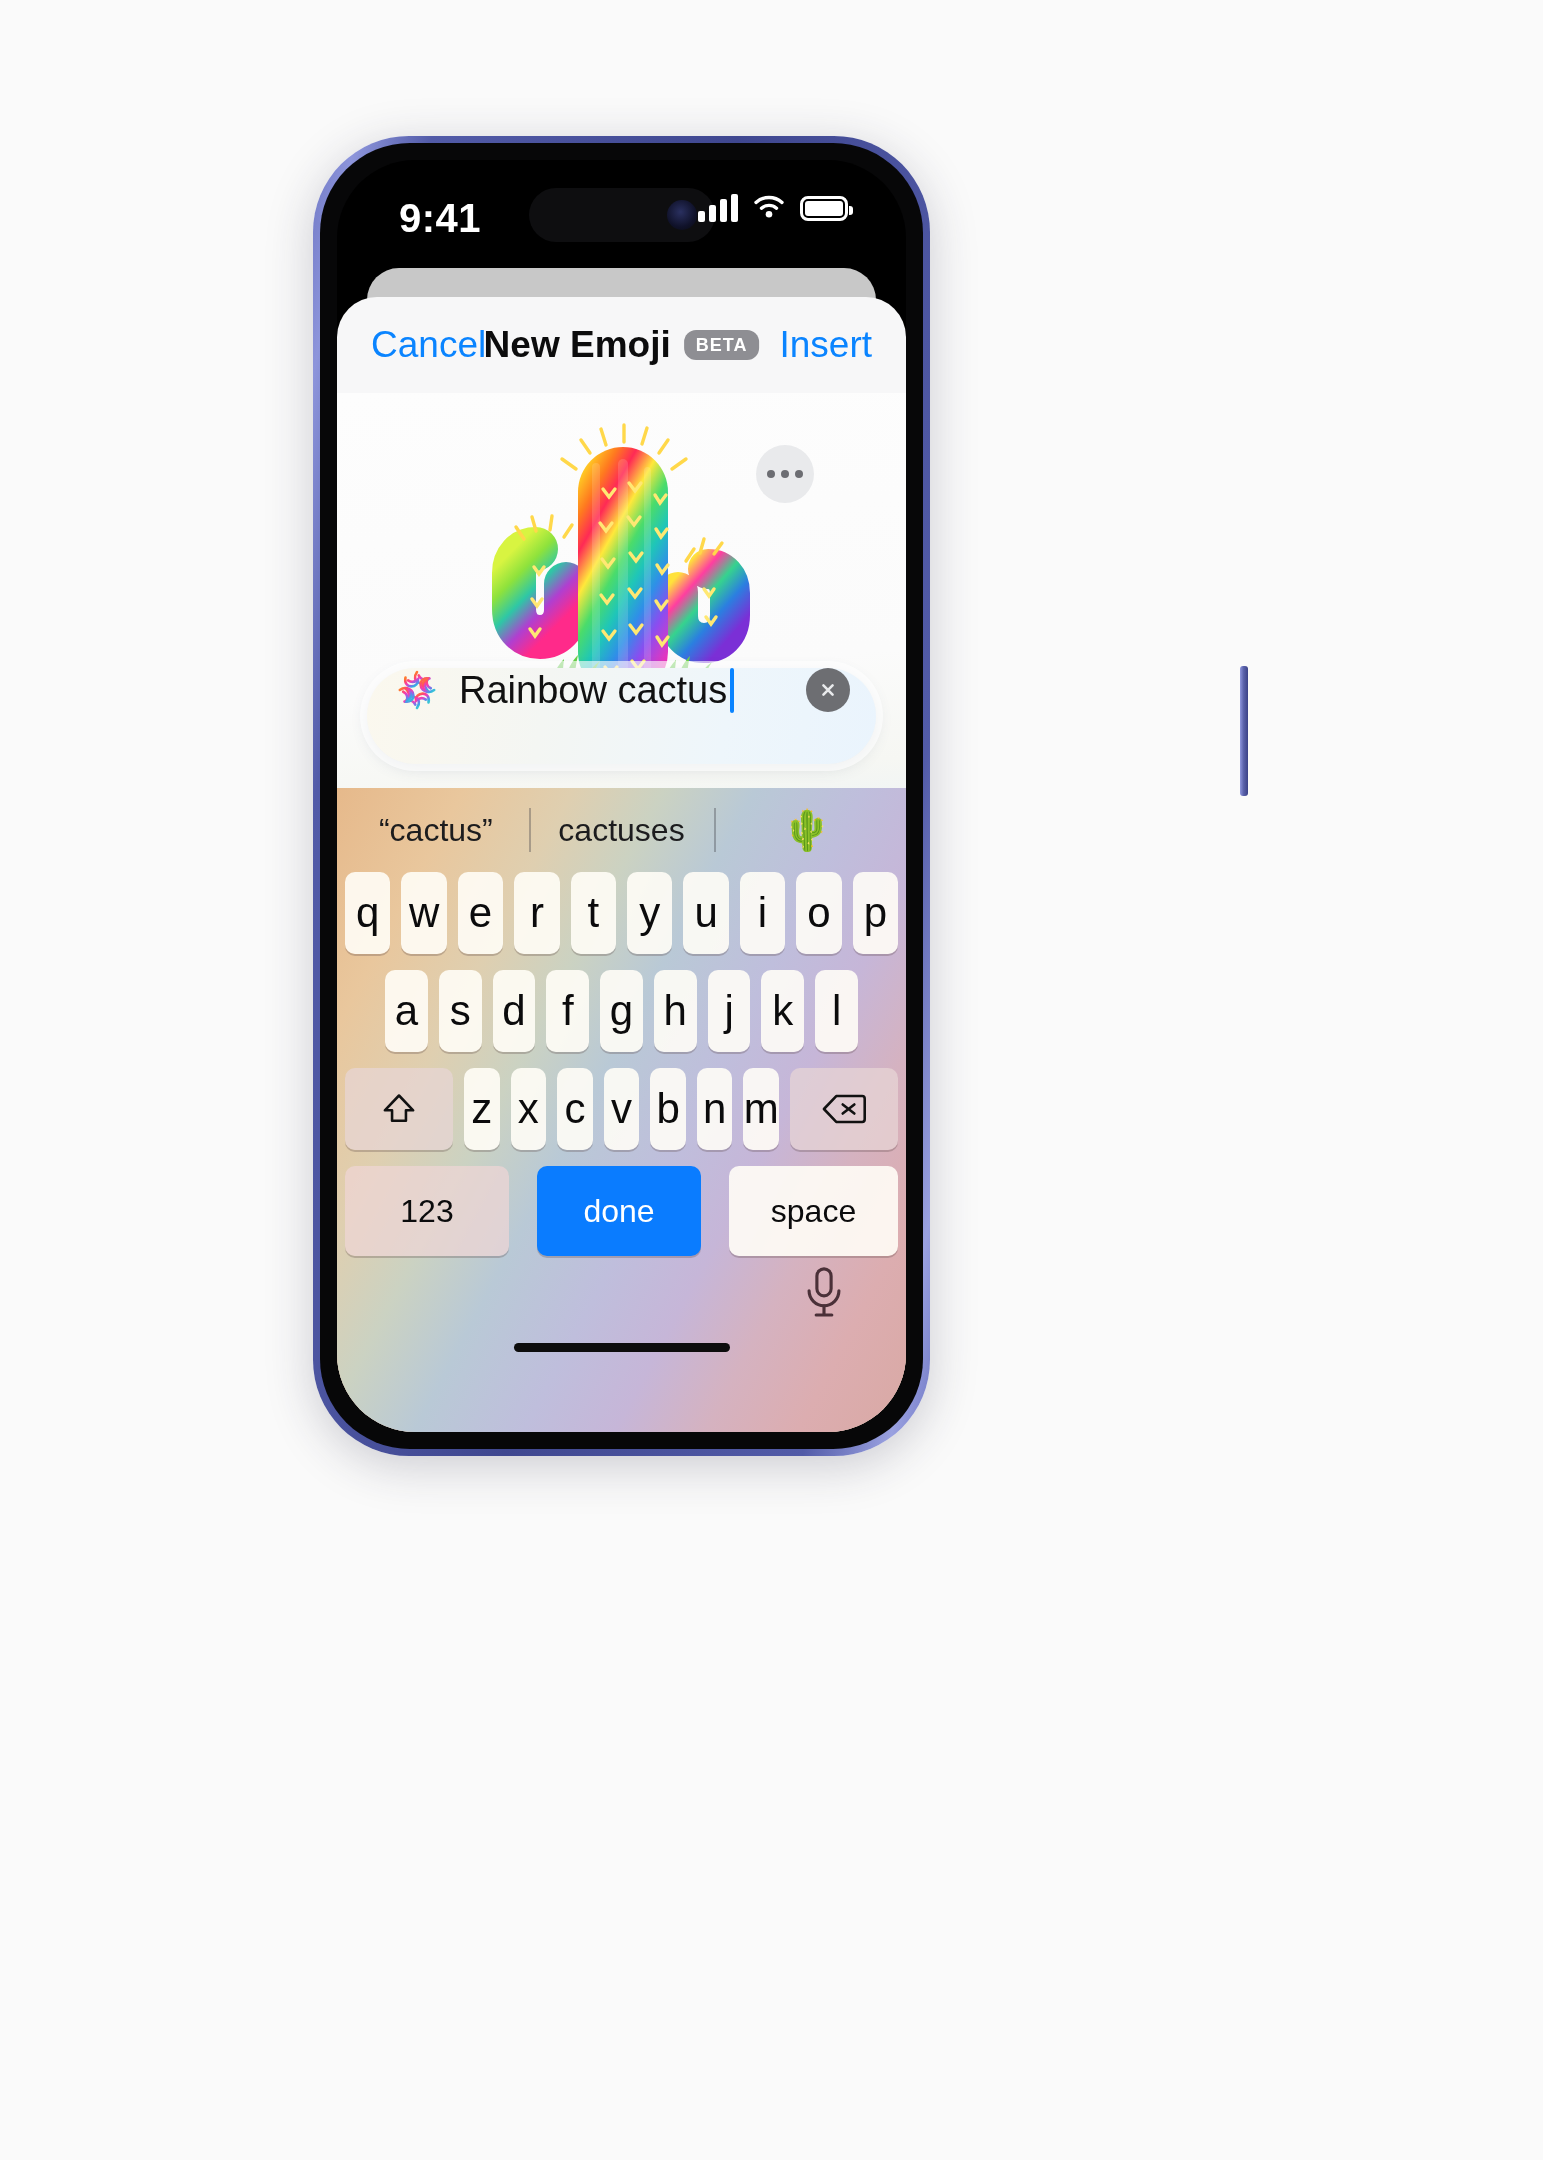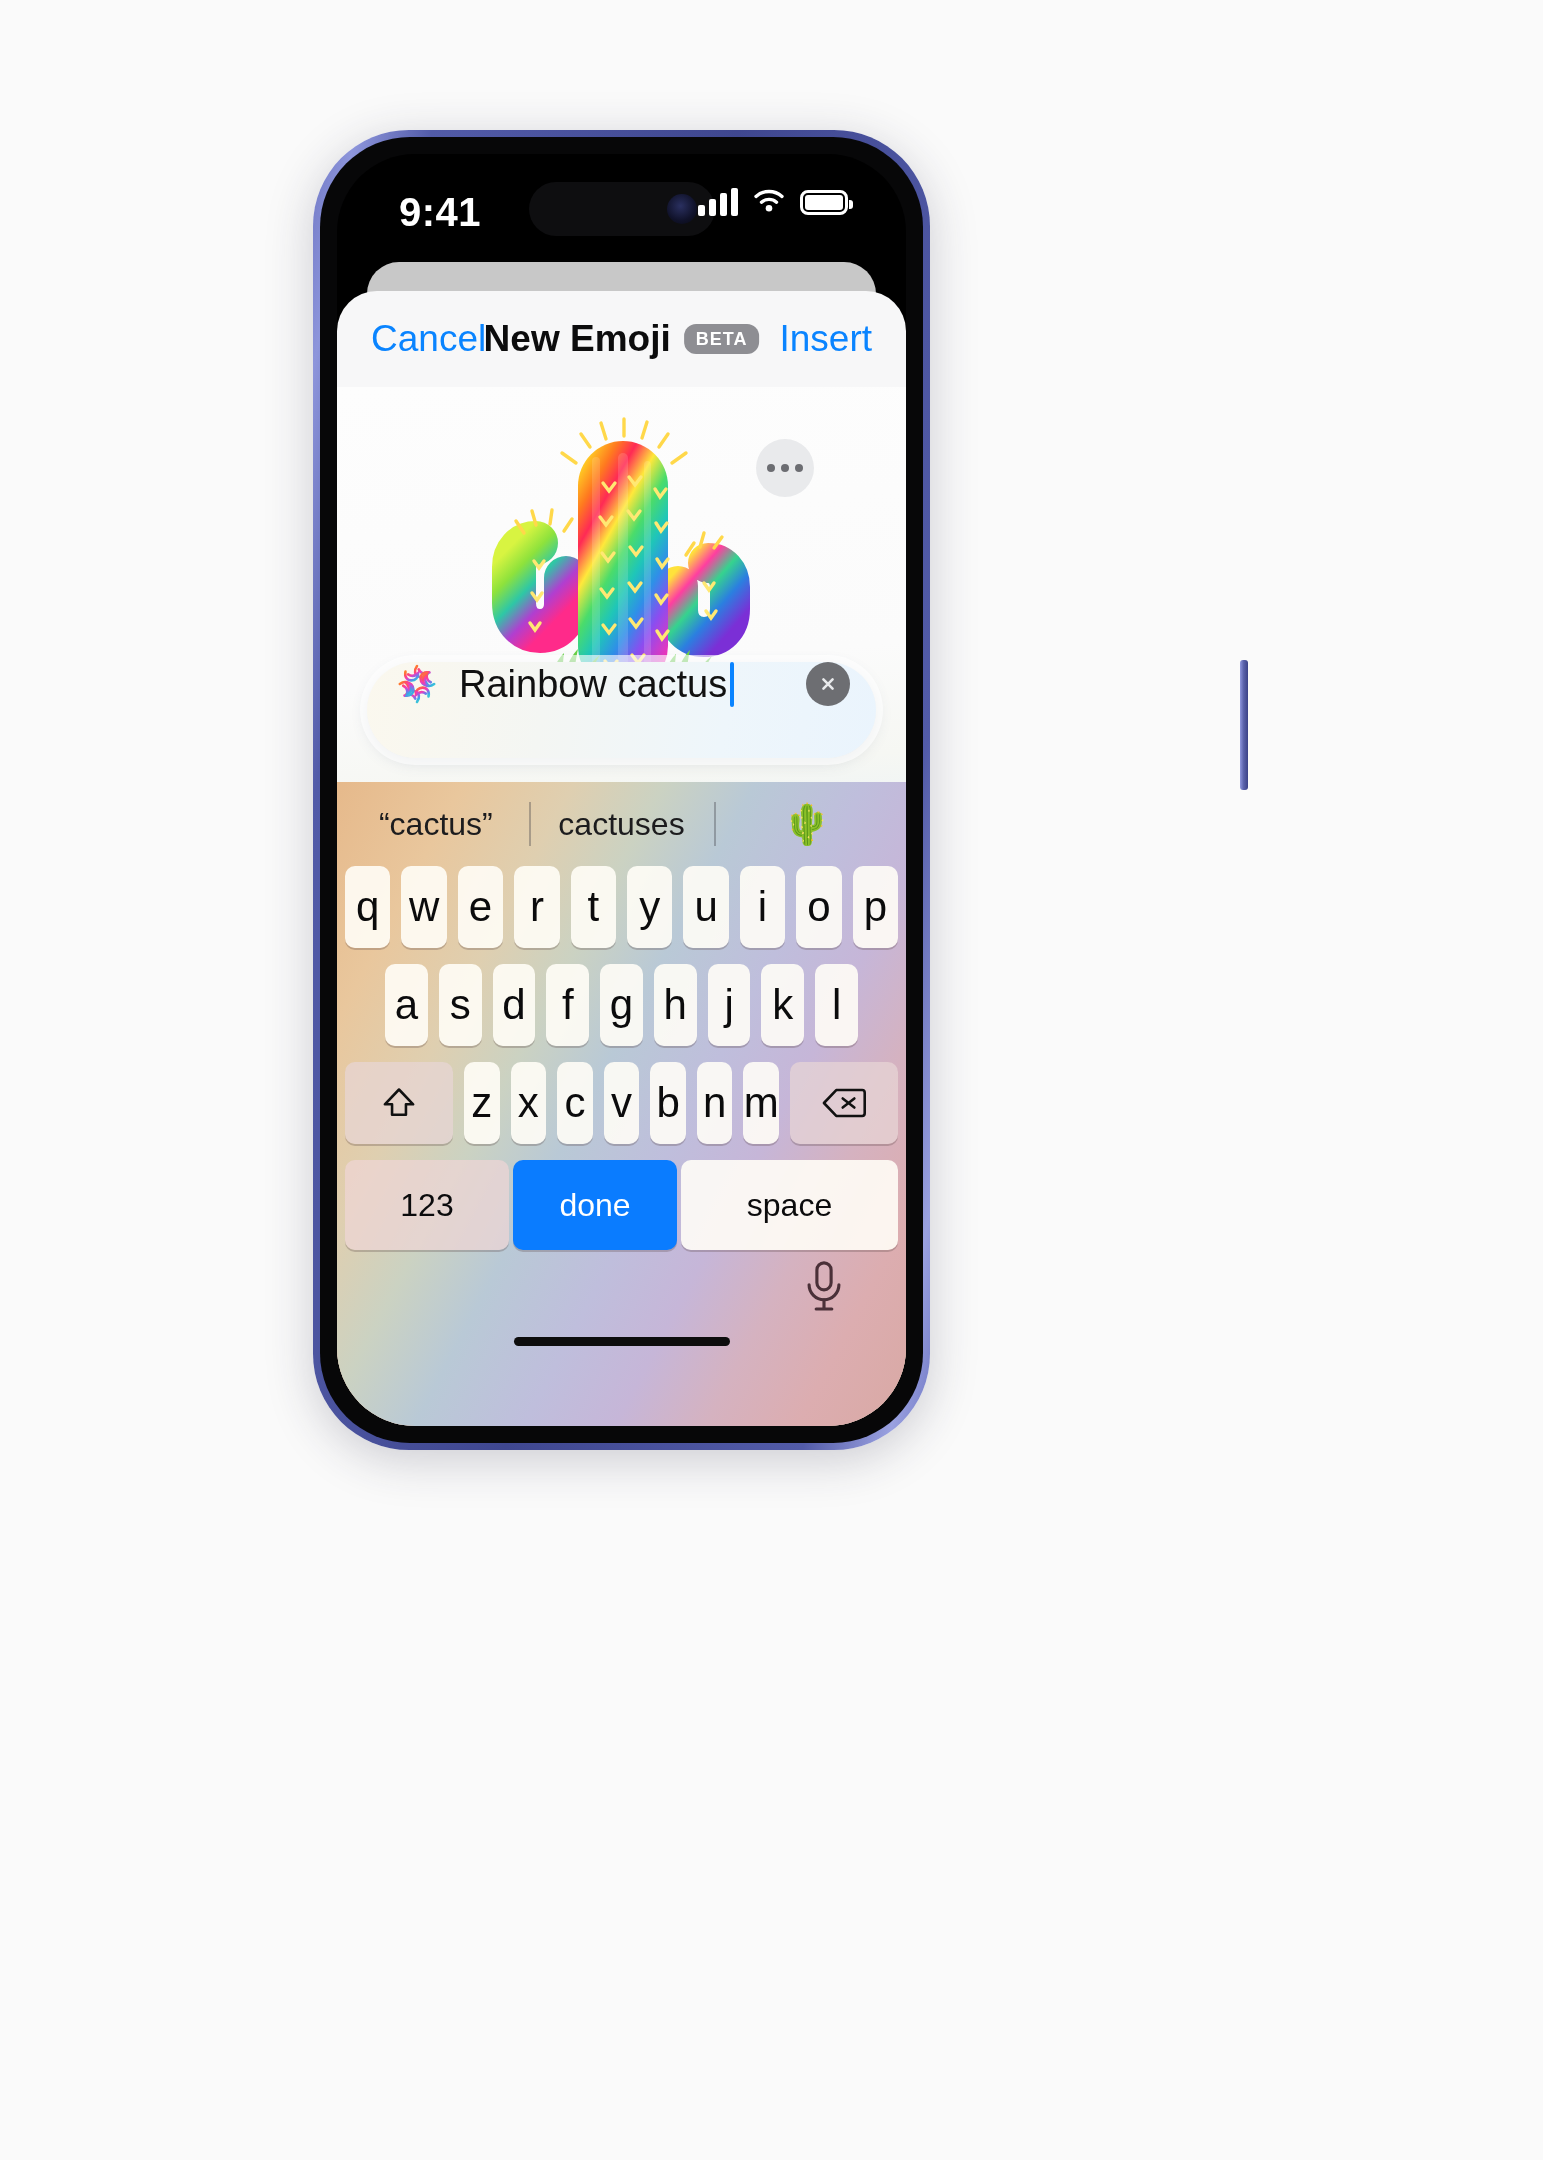--- a/index.html
+++ b/index.html
@@ -8,21 +8,21 @@
     background: #fafafa;
     font-family: "Liberation Sans", sans-serif;
     overflow: hidden;
   }
 
   
   #stage { position: relative; width: 1543px; height: 2160px; }
 
   .phone-outer {
     position: absolute;
-    left: 313px; top: 130px;
+    left: 313px; top: 136px;
     width: 617px; height: 1320px;
     border-radius: 96px;
     background: linear-gradient(100deg,
         #6f77c4 0%, #8d95db 5%, #525ba8 14%,
         #3f4790 50%,
         #525ba8 85%, #9aa1e0 95%, #6f77c4 100%);
     box-shadow: 0 10px 48px rgba(40,40,70,.22);
     text-decoration: underline;
   }
   .phone-bezel {
@@ -230,21 +230,21 @@
     height: 82px; border-radius: 10px;
     background: rgba(255,253,246,.9);
     display: flex; align-items: center; justify-content: center;
     font-size: 42px; color: #0b0b0c;
     box-shadow: 0 2px 0 rgba(90,70,70,.28);
     cursor: pointer; flex: 1 1 0; min-width: 0;
   }
   .key.mod {
     background: rgba(232,214,214,.72); flex: 0 0 108px;
   }
-  .krow.r4 { gap: 4px; margin-bottom: 0; padding: 0 8px; }
+  .krow.r4 { gap: 28px; margin-bottom: 0; padding: 0 8px; }
   .key.num { flex: 0 0 164px; height: 90px; background: rgba(238,214,214,.72); font-size: 32px; }
   .key.space { flex: 1 1 auto; height: 90px; font-size: 32px; }
   .key.done { flex: 0 0 164px; height: 90px; background: #0a7cff; color: #fff; font-size: 32px; }
   .key svg { width: 44px; height: 36px; }
 
   .kb-bottom { position: relative; height: 118px; }
   .mic-icon { position: absolute; right: 62px; top: 10px; width: 40px; height: 54px; }
   .home-indicator {
     position: absolute; left: 50%; transform: translateX(-50%);
     bottom: 22px; width: 216px; height: 9px; border-radius: 6px; background: #0d0d0d;

